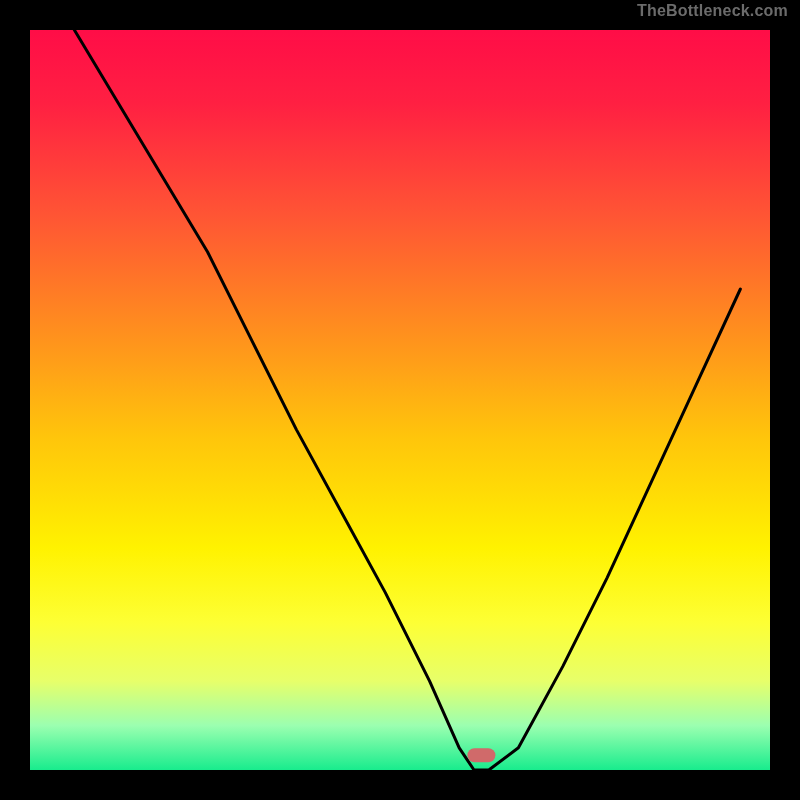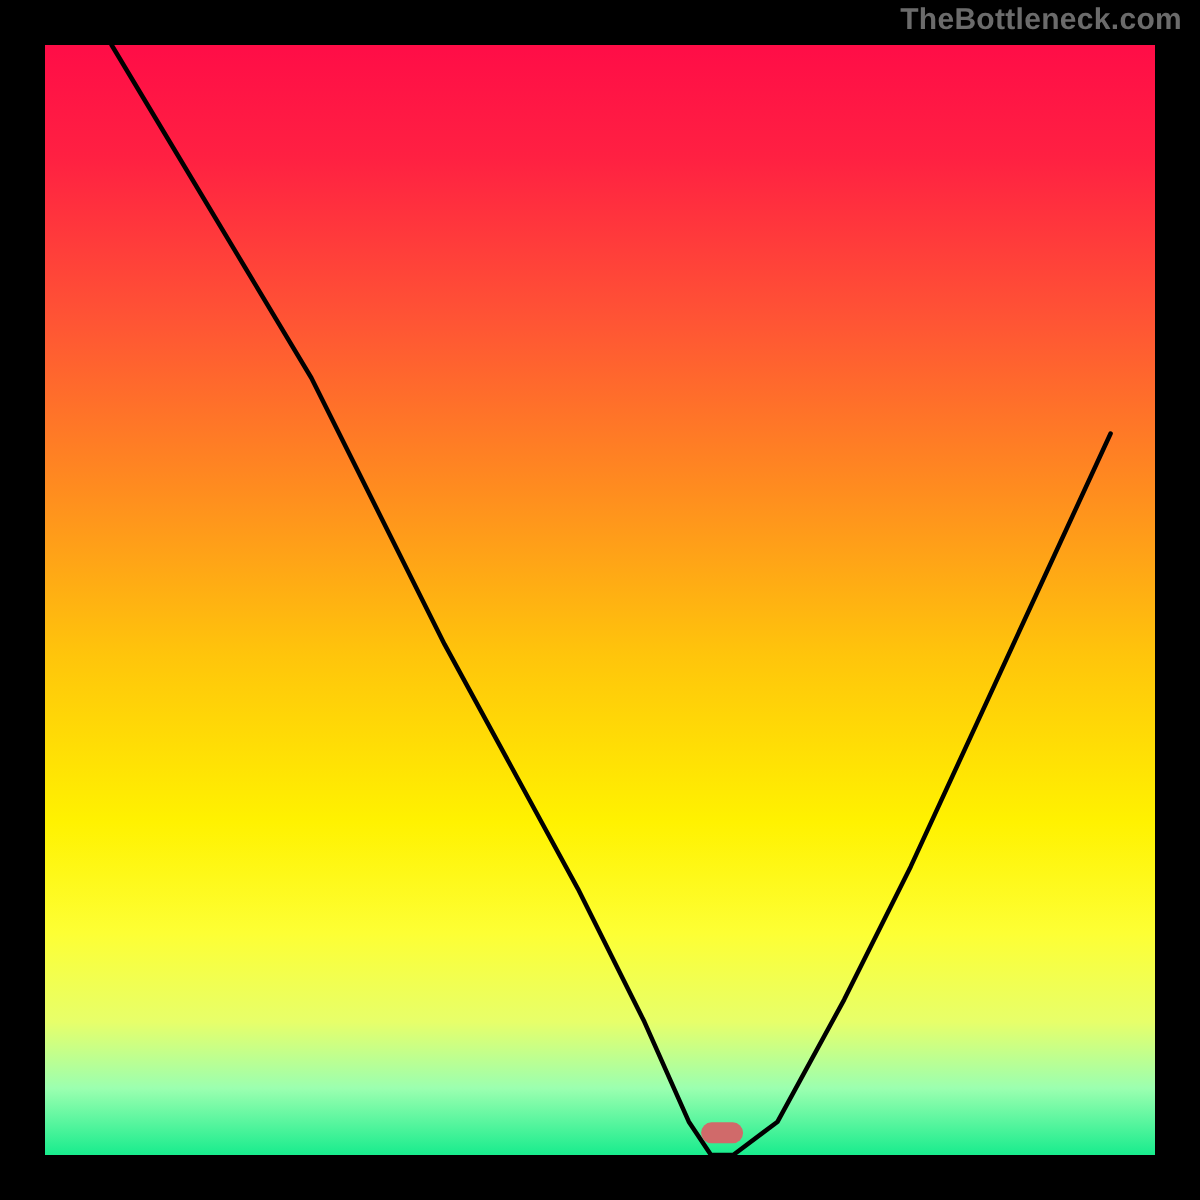--- a/index.html
+++ b/index.html
@@ -15,21 +15,21 @@
     width: 800px;
     height: 800px;
     background: #000;
   }
   .watermark {
     position: absolute;
     top: 2px;
     right: 12px;
     color: #6b6b6b;
     font-family: Arial, Helvetica, sans-serif;
-    font-size: 20px;
+    font-size: 16px;
     font-weight: 600;
     letter-spacing: 0.2px;
     z-index: 5;
   }
   svg {
     position: absolute;
     inset: 0;
     width: 800px;
     height: 800px;
     display: block;

